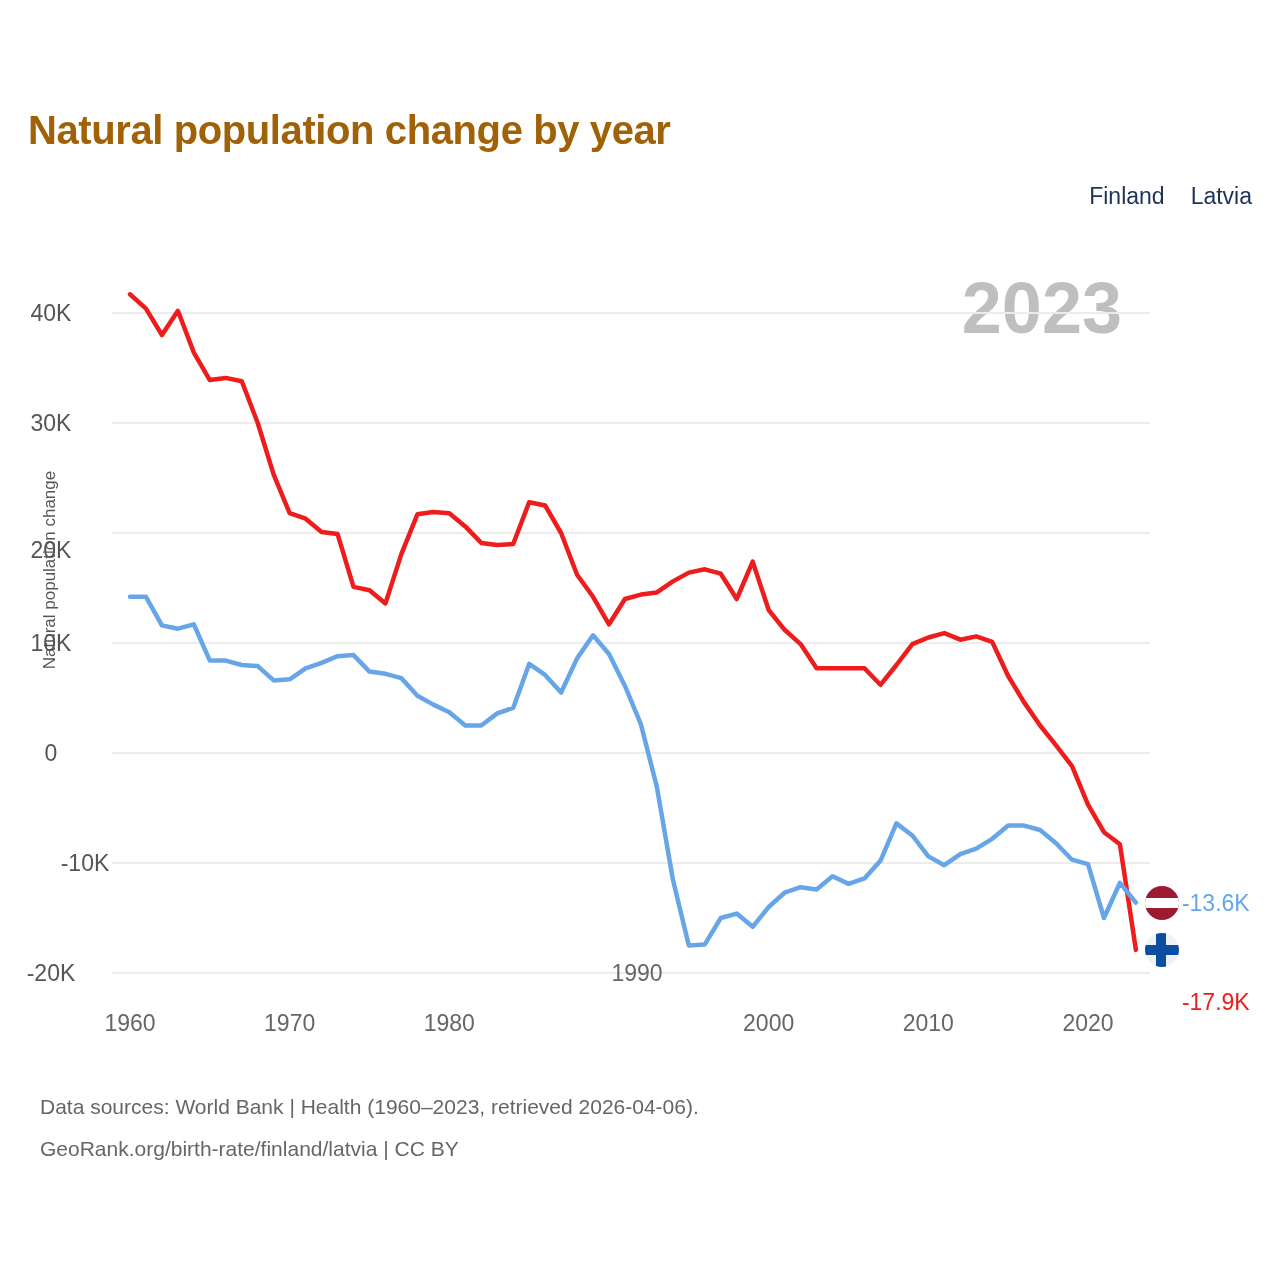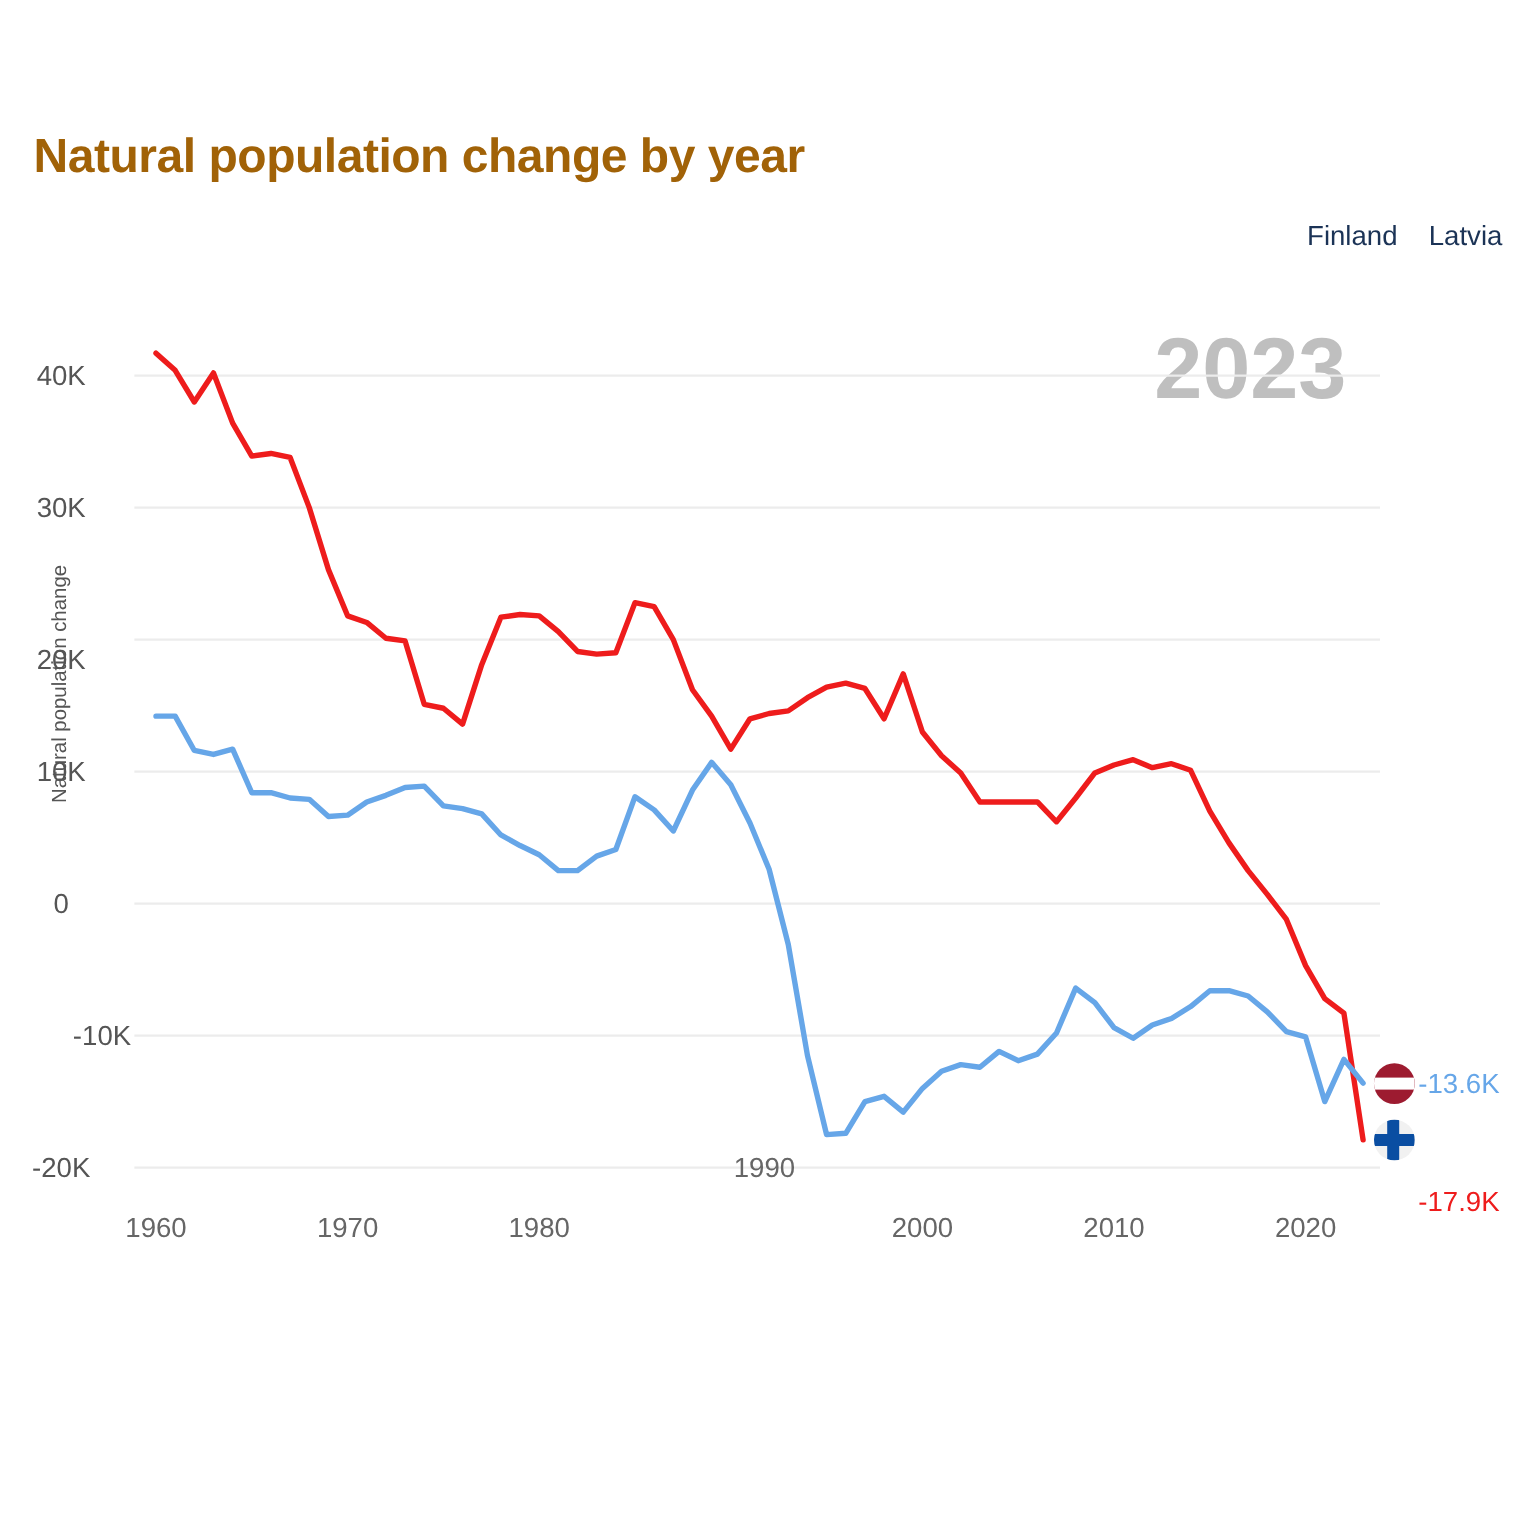--- a/index.html
+++ b/index.html
@@ -214,14 +214,18 @@
         <div class="endlabel" style="left: 1181.9px; top: 902.6px; color: rgb(102, 166, 232);">-13.6K</div>
         <div class="flagdot flag-fi" style="left: 1161.9px; top: 949.9px;">
           <div class="cross-v"></div>
           <div class="cross-h"></div>
         </div>
         <div class="endlabel" style="left: 1181.9px; top: 1002px; color: rgb(238, 28, 28);">-17.9K</div>
       </div>
     <div class="ylabel">Natural population change</div>
   </div>
 
+  <div class="footer">
+    <div>Data sources: World Bank | Health (1960–2023, retrieved 2026-04-06).</div>
+    <div>GeoRank.org/birth-rate/finland/latvia | CC BY</div>
+  </div>
 
 </div>
 
 </body></html>

